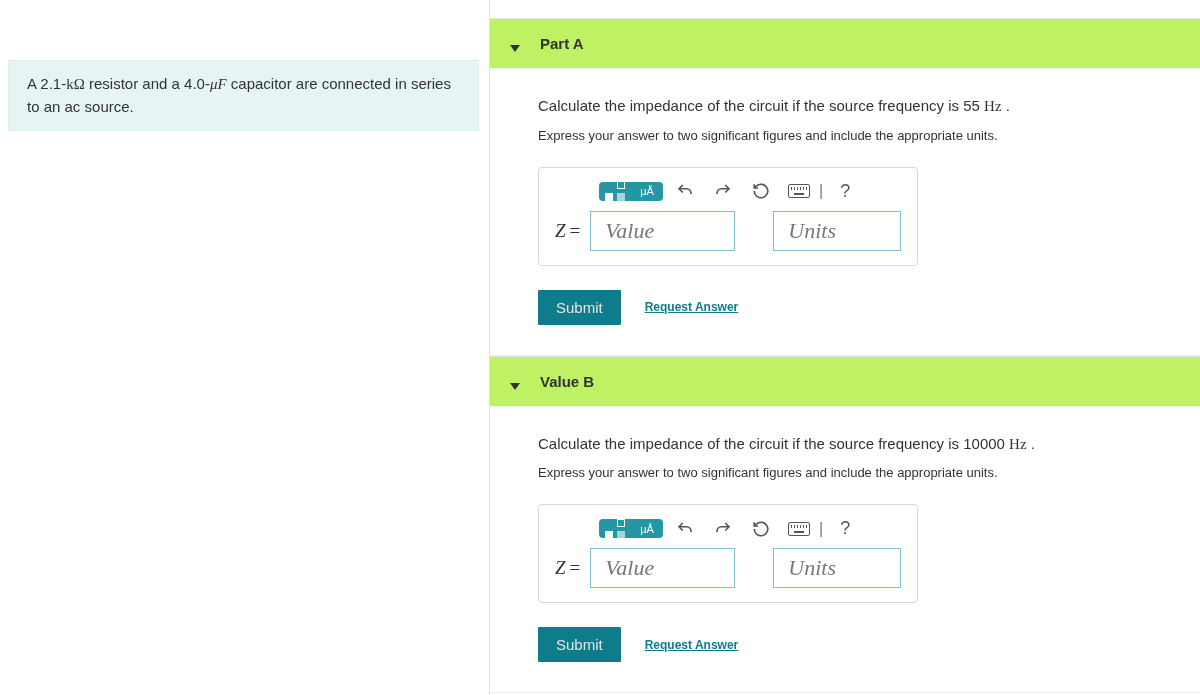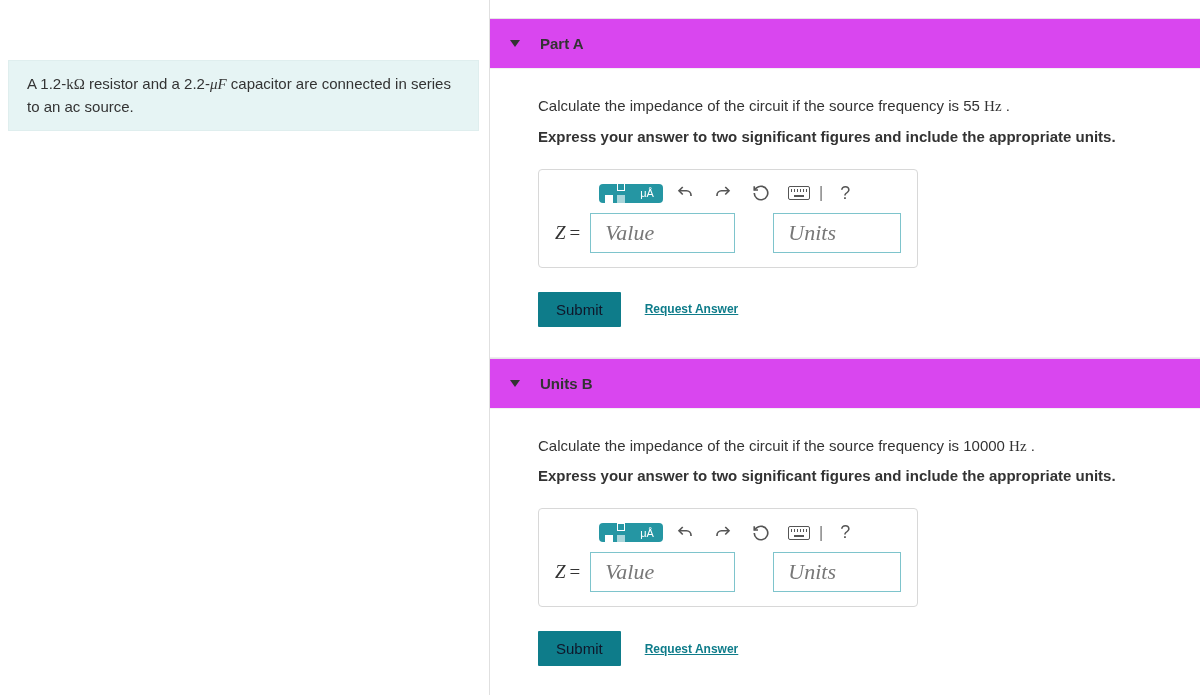--- a/index.html
+++ b/index.html
@@ -33,47 +33,47 @@
     .right-col {
       flex: 1;
       padding: 0;
     }
     .part-section {
       border-top: 1px solid #e5e5e5;
       border-bottom: 1px solid #eee;
     }
     .part-header {
       display: flex;
-      align-items: center;
+      align-items: flex-end;
       padding: 16px 20px;
       font-weight: bold;
       font-size: 15px;
-      background: #d946ef;
+      background: #bef264;
       border-bottom: 1px solid #f2f2f2;
       cursor: pointer;
     }
     .part-header .caret {
       width: 0; height: 0;
       border-left: 5px solid transparent;
       border-right: 5px solid transparent;
       border-top: 7px solid #333;
       margin-right: 20px;
     }
     .part-body {
       padding: 26px 48px 30px 48px;
     }
     .question-line {
       font-size: 15px;
       line-height: 1.5;
       margin-bottom: 10px;
     }
     .unit-text { font-family: Georgia, serif; text-align: right; }
     .instr-line {
-      font-weight: bold;
-      font-size: 15px;
+      font-weight: normal;
+      font-size: 13px;
       margin-bottom: 24px;
     }
     .answer-panel {
       border: 1px solid #d8d8d8;
       border-radius: 4px;
       padding: 14px 16px 14px 16px;
       width: 380px;
       margin-bottom: 24px;
     }
     .toolbar {
@@ -151,21 +151,21 @@
     }
     .value-box { width: 169px; }
     .units-box { width: 148px; margin-left: 32px; }
     .submit-row {
       display: flex;
       align-items: center;
       gap: 24px;
     }
     .submit-btn {
       background: #0e7c8a;
-      color: #0f172a;
+      color: #e5e5e5;
       border: none;
       padding: 9px 18px;
       font-size: 15px;
       cursor: pointer;
       border-radius: 1px;
     }
     .req-link {
       color: #0e7c8a;
       text-decoration: underline;
       font-size: 12px;
@@ -188,21 +188,21 @@
     .pipe { color: #777; font-size: 16px; margin-left:-2px;}
     svg { display:block; }
     .part-gap { height: 18px; }
   </style>
 </head>
 <body>
 
 <div class="layout">
   <div class="left-col">
     <div class="prompt-box">
-      <span>A 1.2-</span><span class="unit-text">kΩ</span><span> resistor and a 2.2-</span><span class="math-var unit-text">μF</span><span> capacitor are connected in series to an ac source.</span>
+      <span>A 2.1-</span><span class="unit-text">kΩ</span><span> resistor and a 4.0-</span><span class="math-var unit-text">μF</span><span> capacitor are connected in series to an ac source.</span>
     </div>
   </div>
 
   <div class="right-col">
 
     <div class="part-gap"></div>
     <div class="part-section">
       <div class="part-header">
         <span class="caret"></span>
         <span>Part A</span>
@@ -267,21 +267,21 @@
         <div class="submit-row">
           <button class="submit-btn">Submit</button>
           <a class="req-link">Request Answer</a>
         </div>
       </div>
     </div>
 
     <div class="part-section">
       <div class="part-header">
         <span class="caret"></span>
-        <span>Units B</span>
+        <span>Value B</span>
       </div>
       <div class="part-body">
         <p class="question-line">
           <span>Calculate the impedance of the circuit if the source frequency is 10000 </span><span class="unit-text">Hz</span><span> .</span>
         </p>
         <p class="instr-line">Express your answer to two significant figures and include the appropriate units.</p>
 
         <div class="answer-panel">
           <div class="toolbar">
             <div class="tb-btn teal">

